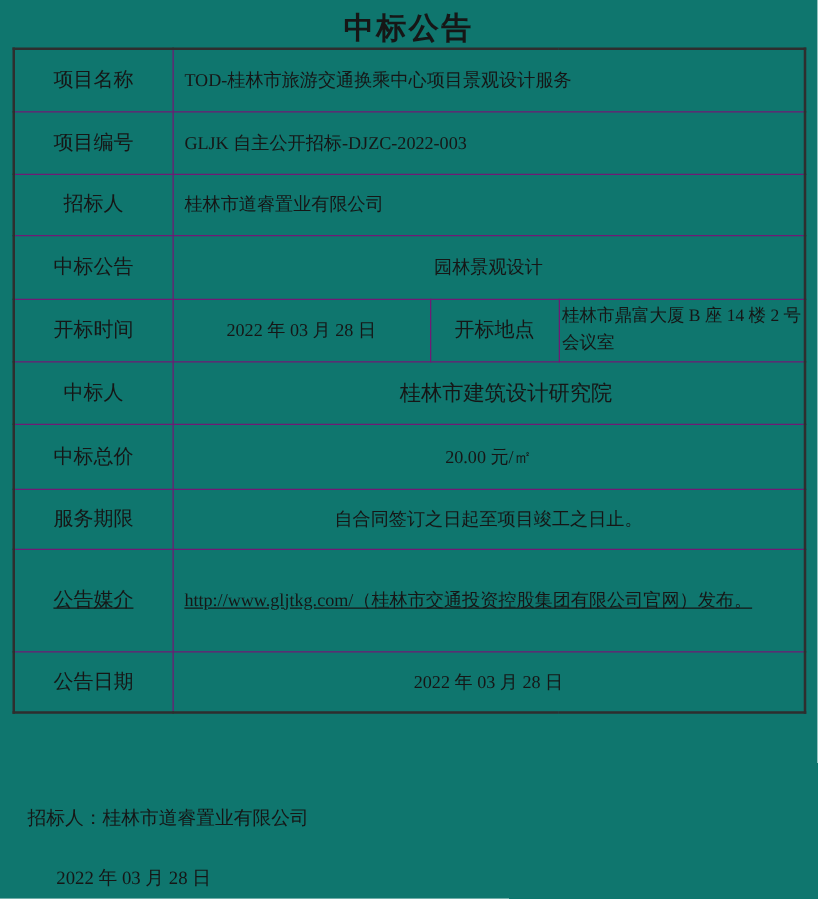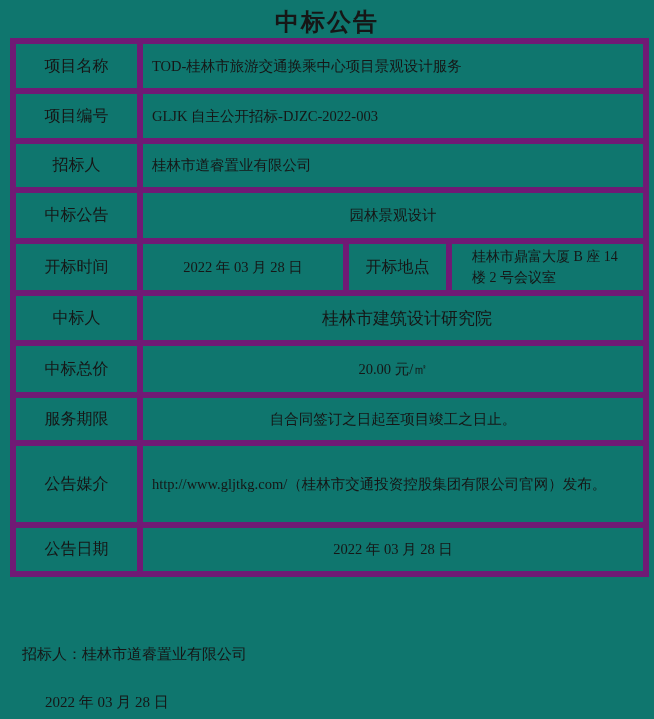--- a/index.html
+++ b/index.html
@@ -25,52 +25,52 @@
   }
   table.announcement {
     position: absolute;
     left: 10px; top: 38px;
     width: 633px;
     border-collapse: collapse;
     table-layout: fixed;
     border: 2px solid #2e2e2e;
   }
   table.announcement td {
-    border: 6px solid #701a75;
+    border: 1px solid #701a75;
     vertical-align: middle;
     overflow: hidden;
   }
   td.lbl {
     text-align: center;
     font-size: 16px;
     padding: 0 3px;
   }
   td.val {
     font-size: 14.5px;
     padding: 0 9px;
     text-align: left;
   }
   td.val.center { text-align: center; padding: 0 4px; }
   td.val.loc {
     font-size: 14px;
     line-height: 21px;
-    padding: 2px 20px;
+    padding: 2px 2px;
     margin-left: 37px;
   }
   tr.r1  { height: 50px; }
   tr.r2  { height: 50px; }
   tr.r3  { height: 49px; }
   tr.r4  { height: 51px; }
   tr.r5  { height: 50px; }
   tr.r6  { height: 50px; }
   tr.r6 td.val { font-size: 17px; padding-left: 32px; }
   tr.r7  { height: 52px; }
   tr.r8  { height: 48px; margin-left: 44px; }
   tr.r9  { height: 49px; }
-  tr.r10 { height: 82px; }
+  tr.r10 { height: 82px; text-decoration: underline; }
   tr.r11 { height: 49px; }
   .footer-line {
     position: absolute;
     font-size: 15px;
     white-space: nowrap;
   }
   .footer-bidder { left: 22px; top: 645px; }
   .footer-date   { left: 45px; top: 693px; }
 </style>
 </head>

